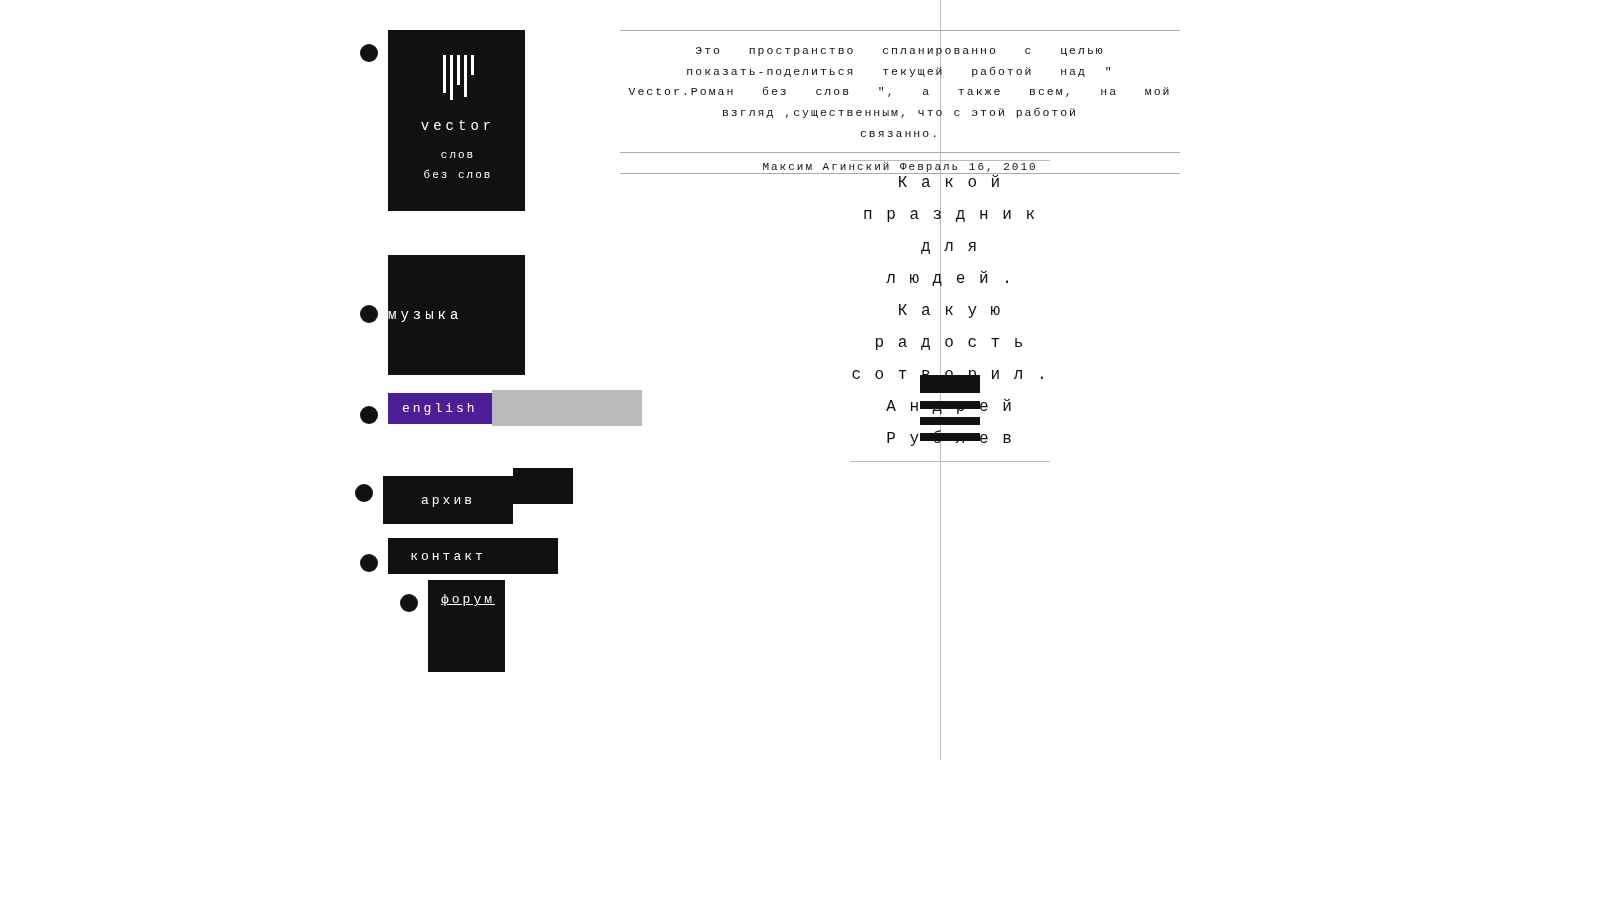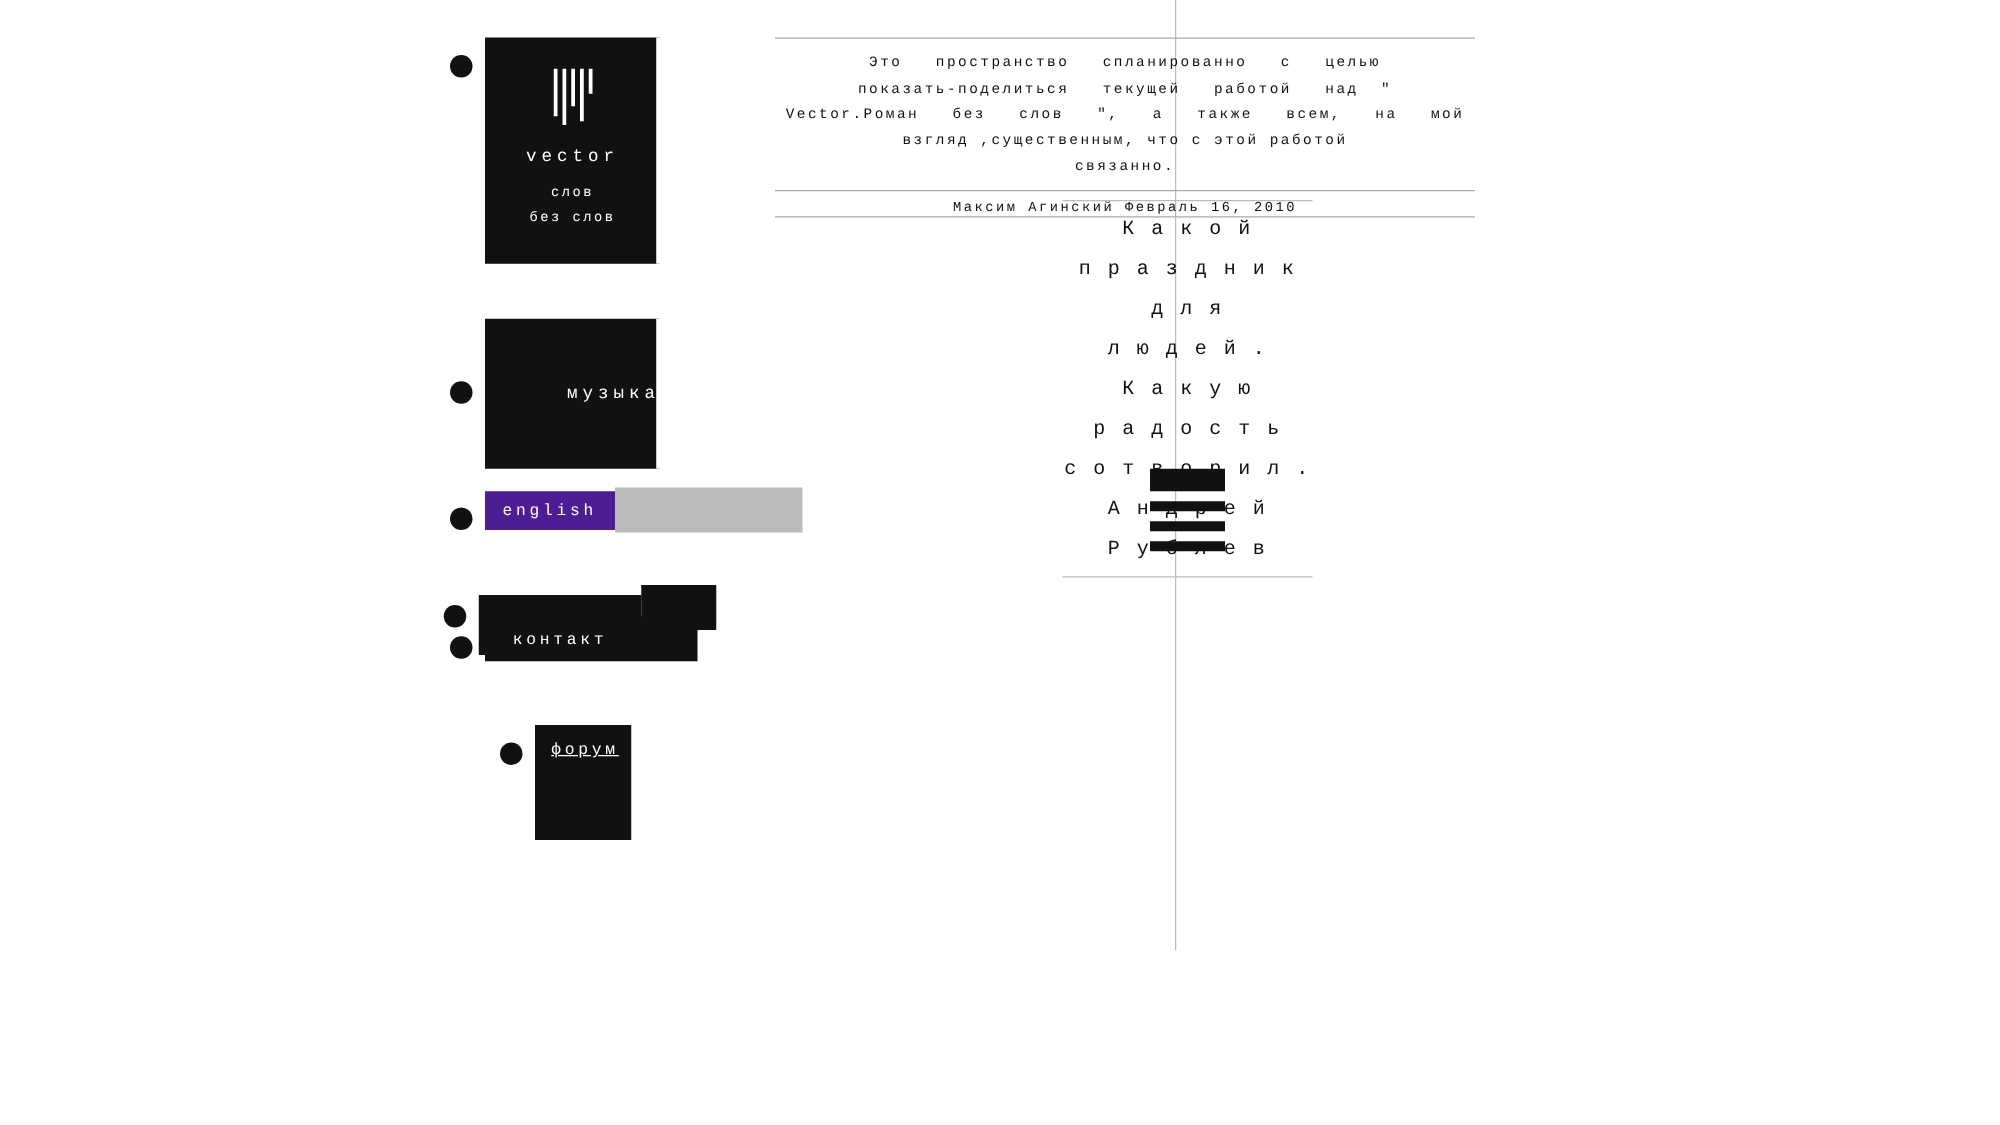--- a/index.html
+++ b/index.html
@@ -85,21 +85,21 @@
       width: 3px;
       background: #fff;
     }
 
     
     .block-muzyka {
       width: 140px;
       height: 120px;
       display: flex;
       align-items: center;
-      justify-content: flex-end;
+      justify-content: flex-start;
     }
 
     .block-muzyka .nav-label-main {
       font-size: 14px;
       letter-spacing: 4px;
       color: #fff;
     }
 
     .block-english-label {
       background: #4c1d95;
@@ -308,21 +308,21 @@
       position: absolute;
       left: 355px;
       top: 448px;
       display: flex;
       align-items: center;
     }
 
     .nav-contact-row {
       position: absolute;
       left: 360px;
-      top: 493px;
+      top: 538px;
       display: flex;
       align-items: center;
     }
 
     .nav-forum-row {
       position: absolute;
       left: 400px;
       top: 580px;
       display: flex;
       align-items: flex-start;

